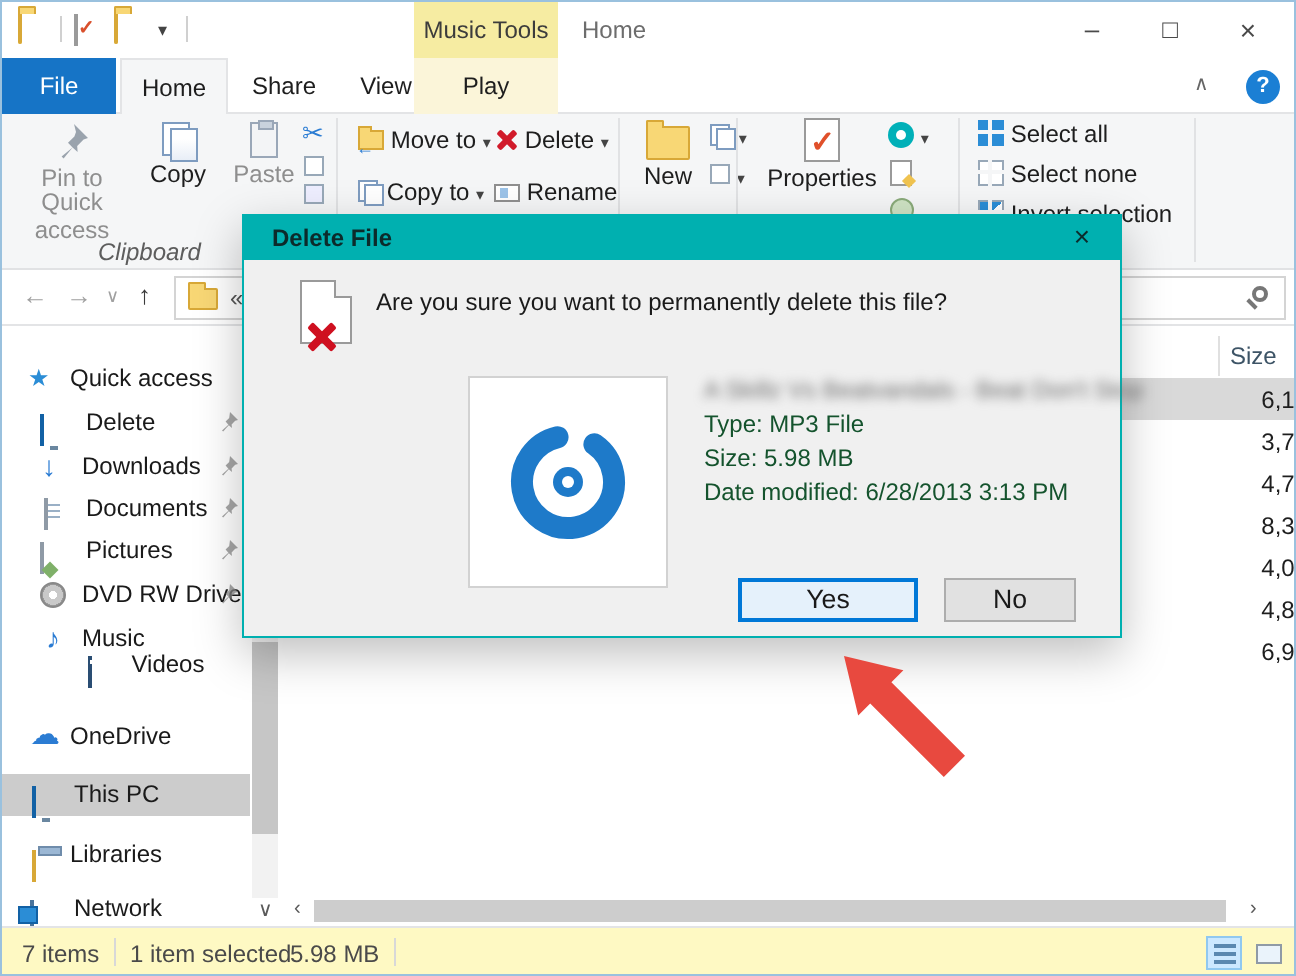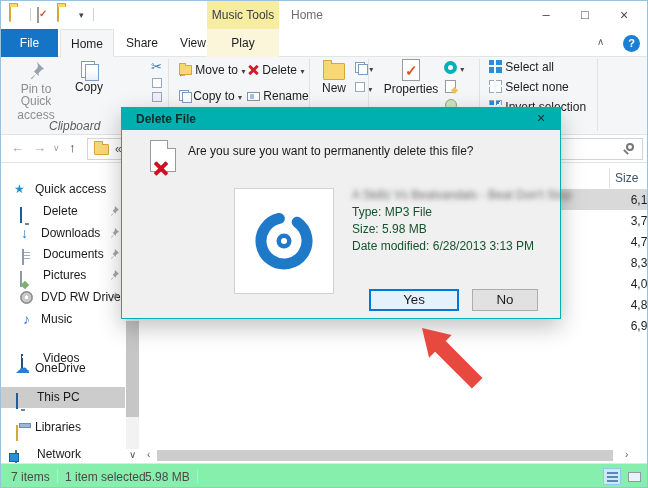--- a/index.html
+++ b/index.html
@@ -106,21 +106,21 @@
   .scroll-chev { color:#5a5a5a; font-size:10px; }
 
   
   .col-divider { left:608px; top:167px; width:1px; height:20px; background:#e0e0e0; }
   .size-header { left:614px; top:170px; color:#3d5466; }
   .size-row { position:absolute; right:-7px; width:60px; text-align:right; color:#1e1e1e; }
   .row-sel { left:140px; top:188px; right:-12px; width:auto; height:21px; background:#d9d9d9; }
   .scrollbar-h { left:156px; top:449px; width:456px; height:11px; background:#cdcdcd; }
 
   
-  .statusbar { left:0; top:462px; width:648px; height:26px; background:#86efac; border-top:1px solid #e3e4e6; }
+  .statusbar { left:0; top:462px; width:648px; height:26px; background:#fef9c3; border-top:1px solid #e3e4e6; }
   .status-txt { position:absolute; top:6px; color:#4a4a4a; }
   .status-sep { position:absolute; top:5px; width:1px; height:14px; background:#d8d8d8; }
   .view-btn { position:absolute; top:4px; width:18px; height:17px; border:1px solid transparent; }
   .view-btn.sel { background:#cce8ff; border-color:#90c8f0; }
   .view-details-ico { position:absolute; left:3px; top:3px; width:11px; height:10px;
      background:repeating-linear-gradient(#5a88b0 0 2px, transparent 2px 4px); }
   .view-thumb-ico { position:absolute; left:2px; top:3px; width:13px; height:10px; background:#eaf3fb; border:1px solid #8f9aa6; }
 
   
   .dialog { left:120px; top:106px; width:440px; height:212px; background:#f0f0f0; border:1px solid #00b0b0; box-shadow:0 8px 22px rgba(0,0,0,.25); z-index:10; }
@@ -177,20 +177,24 @@
       <span class="copy-pages" style="display:block;"></span>
       <div class="lbl">Copy</div>
     </div>
     <div class="rb-big rb-dim" style="left:6px;top:4px;width:58px;">
       <svg class="pin-svg" width="18" height="20" viewBox="0 0 18 20">
           <path d="M10 1l7 7-2.2.8-3.2 3.2.2 3-2.5-2.3-4.5 5.5-1-1 5.5-4.5L7 10.4l3.2-3.2L11 5z" fill="#9aa3ad"></path>
         </svg>
       <div class="lbl">Pin to Quick</div>
       <div class="lbl">access</div>
     </div>
+    <div class="rb-big rb-dim" style="left:110px;top:4px;width:42px;">
+      <span class="paste-clip" style="display:block;"></span>
+      <div class="lbl">Paste</div>
+    </div>
     <span class="rb-small scissors" style="left:150px;top:2px;">✂</span>
     <span class="rb-small" style="left:151px;top:20px;"><span class="mini-stack"></span></span>
     <span class="rb-small" style="left:151px;top:34px;"><span class="mini-stack" style="background:#eef;"></span></span>
     <span class="group-label" style="left:48px;font-style:italic;">Clipboard</span>
     <span class="group-divider" style="left:167px;"></span>
 
     <div class="rb-small" style="left:178px;top:6px;">
       <span class="mini-folder"><span class="mini-arrow">←</span></span>
       <span>Move to</span>
       <span class="caret">▾</span>
@@ -306,21 +310,21 @@
     <span class="sb-ico disc-ico" style="left:19px;"></span>
     <span class="lbl" style="margin-left:40px;">DVD RW Drive</span>
     <svg class="pin-mini" viewBox="0 0 10 10">
         <path d="M6 0l4 4-1.4.4-1.8 1.8.2 1.8-1.6-1.4-2.8 3.2-.6-.6 3.2-2.8L3.8 4.8l1.8-1.8z" fill="#8a8a8a"></path>
       </svg>
   </div>
   <div class="sidebar-item" style="top:308px;">
     <span class="sb-ico" style="left:22px;top:0;color:#2b7cd3;font-size:14px;">♪</span>
     <span class="lbl" style="margin-left:40px;">Music</span>
   </div>
-  <div class="sidebar-item" style="top:347px;">
+  <div class="sidebar-item" style="top:321px;text-align:center;">
     <span class="sb-ico film-ico" style="left:20px;"></span>
     <span class="lbl" style="margin-left:40px;">Videos</span>
   </div>
   <div class="sidebar-item" style="top:357px;">
     <span class="sb-ico" style="left:14px;top:-1px;color:#2b7cd3;font-size:15px;">☁</span>
     <span class="lbl" style="margin-left:34px;">OneDrive</span>
   </div>
   <div class="sidebar-item sb-selected" style="top:386px;">
     <span class="sb-ico monitor" style="left:15px;"></span>
     <span class="lbl" style="margin-left:34px;">This PC</span>

